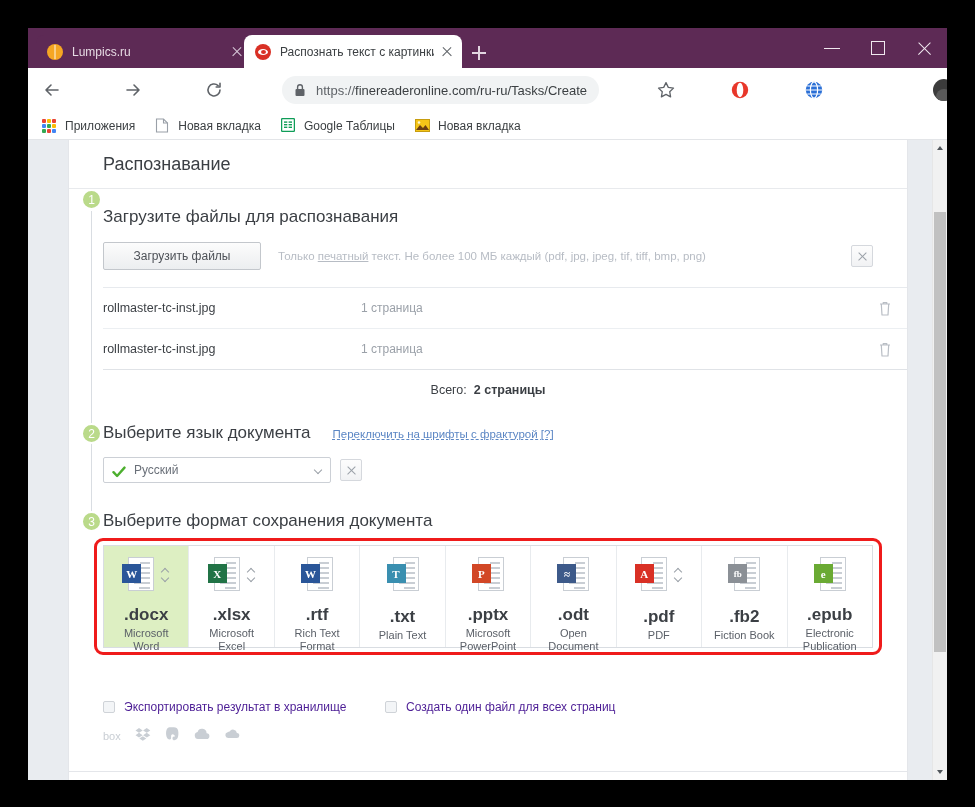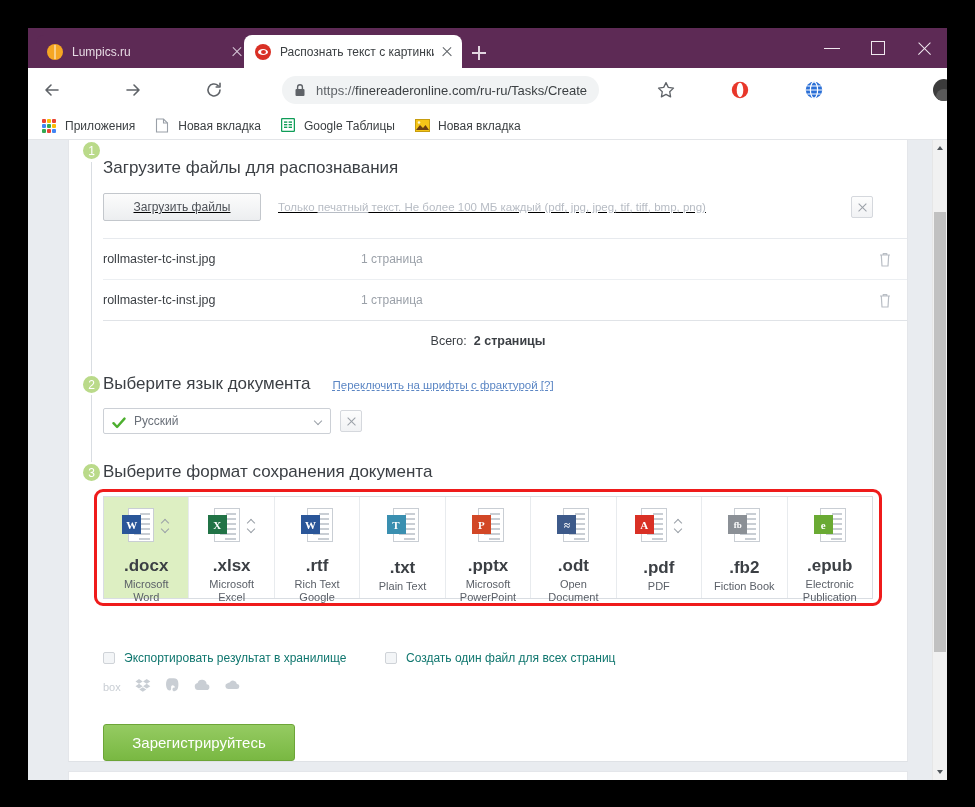--- a/index.html
+++ b/index.html
@@ -277,21 +277,21 @@
     position:absolute; left:0; top:7px; width:19px; height:19px;
     display:flex;align-items:center;justify-content:center;
     color:#fff; font-size:11px; font-weight:700;
     font-family:"Liberation Serif", serif;
   }
 
   
   .cbrow { display:flex; align-items:center; margin-top:30px; padding-left:34px; }
   .cb { display:flex; align-items:center; }
   .cbbox { width:12px;height:12px;border:1px solid #cfd3d8;background:#f3f5f7;border-radius:2px;margin-right:9px;}
-  .cbl { font-size:12px; color:#0f766e; }
+  .cbl { font-size:12px; color:#4c1d95; }
   .storages { display:flex; align-items:center; gap:14px; padding-left:34px; margin-top:13px; height:18px;}
   .st { color:#c9ced4; }
 
   .cta { display:flex; align-items:center; padding-left:34px; margin-top:28px; }
   .btn-reg {
     width:192px; height:37px; border-radius:3px;
     background:linear-gradient(#95cb62,#79b842);
     border:1px solid #6da538;
     color:#fff; font-size:15px;
     display:flex;align-items:center;justify-content:center;
@@ -451,27 +451,28 @@
           </svg>
       </span>
       <span class="bml">Новая вкладка</span>
     </div>
   </div>
 
   <div class="viewport">
     <div class="page">
 
       <div class="card">
+        <div class="card-title">Распознавание</div>
 
         <div class="steps">
 
           <div class="step" style="padding-top:18px;">
             <div class="num">1</div>
             <div class="step-head">Загрузите файлы для распознавания</div>
-            <div class="upload-row" style="padding-right:34px;text-decoration:underline;">
+            <div class="upload-row" style="padding-right:34px;">
               <div class="btn-upload">Загрузить файлы</div>
               <div class="hint"><span>Только </span><u>печатный</u><span> текст. Не более 100 МБ каждый (pdf, jpg, jpeg, tif, tiff, bmp, png)</span></div>
               <div class="btn-x" style="margin-left:auto;"></div>
             </div>
 
             <div class="filelist">
               <div class="filerow">
                 <span class="fname">rollmaster-tc-inst.jpg</span>
                 <span class="fpages">1 страница</span>
                 <span class="trash">
@@ -572,21 +573,21 @@
                           <span class="ln" style="top:14px;width:16px"></span>
                           <span class="ln" style="top:19px;width:16px"></span>
                           <span class="ln" style="top:24px;width:16px"></span>
                           <span class="ln" style="top:29px;width:11px"></span>
                         </div>
                       <div class="badge" style="background:#2a5699">W</div>
                     </div>
                   </div>
                   <div class="ext">.rtf</div>
                   <div class="desc" style="white-space:pre-line">Rich Text
-Google</div>
+Format</div>
                 </div>
 
                 <div class="fmt">
                   <div class="icwrap">
                     <div class="docicon">
                       <div class="sheet">
                           <span class="ln" style="top:4px;width:10px"></span>
                           <span class="ln" style="top:9px;width:16px"></span>
                           <span class="ln" style="top:14px;width:16px"></span>
                           <span class="ln" style="top:19px;width:16px"></span>

